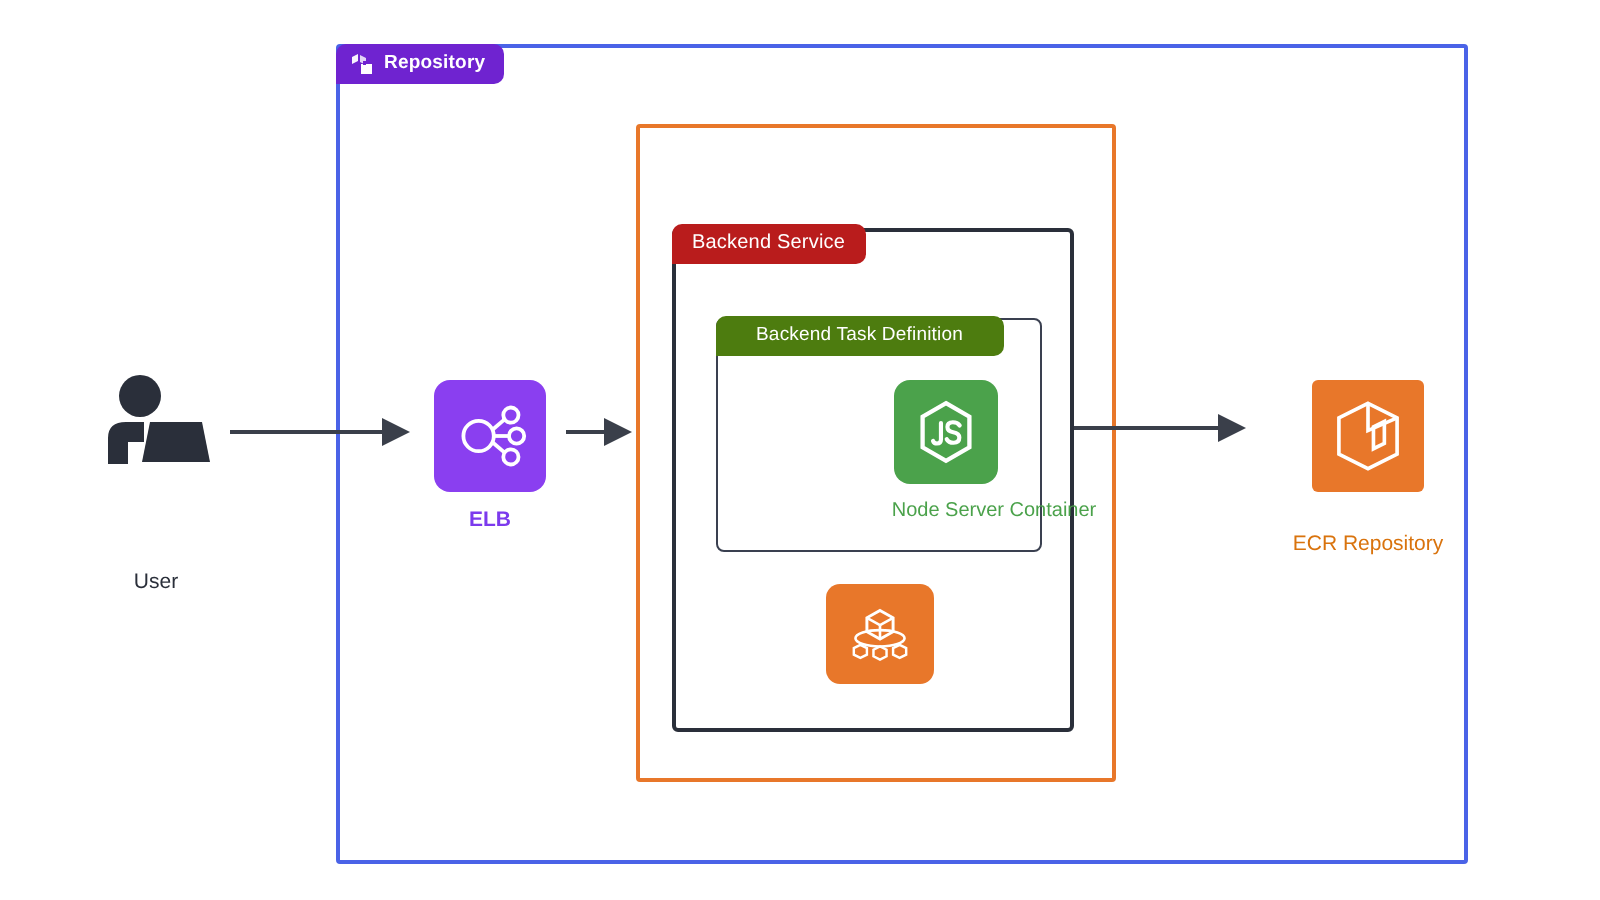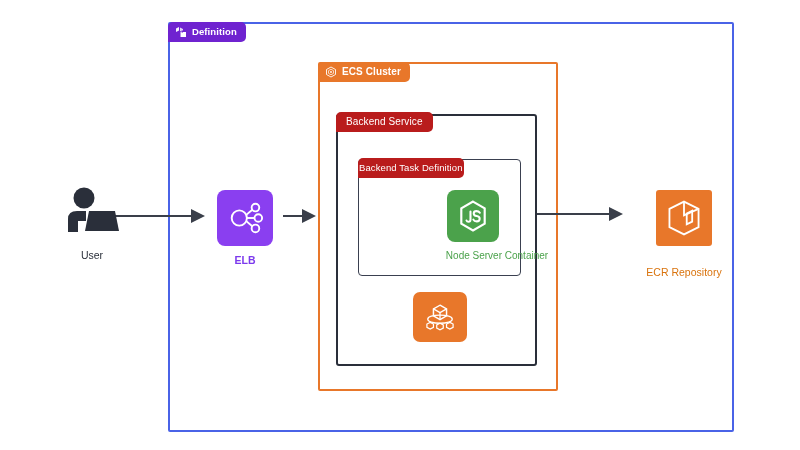--- a/index.html
+++ b/index.html
@@ -93,24 +93,24 @@
     top: 112px;
     background: #b91c1c;
     border-radius: 5px 5px 5px 0;
     font-size: 10px;
     padding: 5px 10px;
     font-weight: normal;
   }
   .chip-taskdef {
     left: 358px;
     top: 158px;
-    background: #b91c1c;
+    background: #4d7c0f;
     border-radius: 5px 5px 5px 0;
     font-size: 9.5px;
-    padding: 5px 1px;
+    padding: 5px 20px;
     font-weight: normal;
   }
   .chip-icon {
     display: inline-flex;
     width: 12px;
     height: 12px;
     flex: 0 0 auto;
   }
   .chip-icon svg { display: block; }
 
@@ -129,21 +129,21 @@
     align-items: center;
     justify-content: center;
   }
   .node-label {
     margin-top: 9px;
     font-size: 10.5px;
     line-height: 1;
     white-space: nowrap;
   }
 
-  .node-user { left: 48px; top: 186px; width: 88px; }
+  .node-user { left: 34px; top: 186px; width: 88px; gap: 36px; }
   .node-user .glyph { width: 60px; height: 52px; display: flex; align-items: center; justify-content: center; }
   .node-user .node-label { color: #2a2f3a; margin-top: 12px; }
 
   .node-elb { left: 209px; top: 190px; width: 72px; text-align: center; }
   .node-elb .node-tile { background: #8a3ff0; }
   .node-elb .node-label { color: #7c3aed; font-weight: bold; }
 
   .node-node { left: 411px; top: 190px; width: 124px; }
   .node-node .node-tile { background: #4ba24b; width: 52px; height: 52px; }
   .node-node .node-label { color: #4ba24b; font-size: 10px; padding-left: 48px; }
@@ -185,33 +185,23 @@
 
   <div class="chip chip-localstack">
     <span class="chip-icon">
       <svg viewBox="0 0 24 24" width="12" height="12">
         <path d="M2 5 L8 2 L8 9 L2 12 Z" fill="#ffffff" opacity="0.95"></path>
         <path d="M10 3 L16 6 L16 13 L10 10 Z" fill="#ffffff" opacity="0.8"></path>
         <path d="M11 12 L22 12 L22 22 L11 22 Z" fill="#ffffff"></path>
         <path d="M13 9 L16 9 L16 13 L13 13 Z" fill="#6f23d0"></path>
       </svg>
     </span>
-    <span>Definition</span>
-  </div>
-
-  <div class="chip chip-ecs">
-    <span class="chip-icon">
-      <svg viewBox="0 0 24 24" width="12" height="12">
-        <polygon points="12,2 21,7 21,17 12,22 3,17 3,7" fill="none" stroke="#ffffff" stroke-width="1.8"></polygon>
-        <polygon points="12,6.5 17,9.3 17,14.7 12,17.5 7,14.7 7,9.3" fill="none" stroke="#ffffff" stroke-width="1.4"></polygon>
-        <circle cx="12" cy="12" r="1.8" fill="#ffffff"></circle>
-      </svg>
-    </span>
-    <span>ECS Cluster</span>
-  </div>
+    <span>Repository</span>
+  </div>
+
 
   <div class="chip chip-service">
     <span>Backend Service</span>
   </div>
 
   <div class="chip chip-taskdef">
     <span>Backend Task Definition</span>
   </div>
 
   <div class="node node-user">

